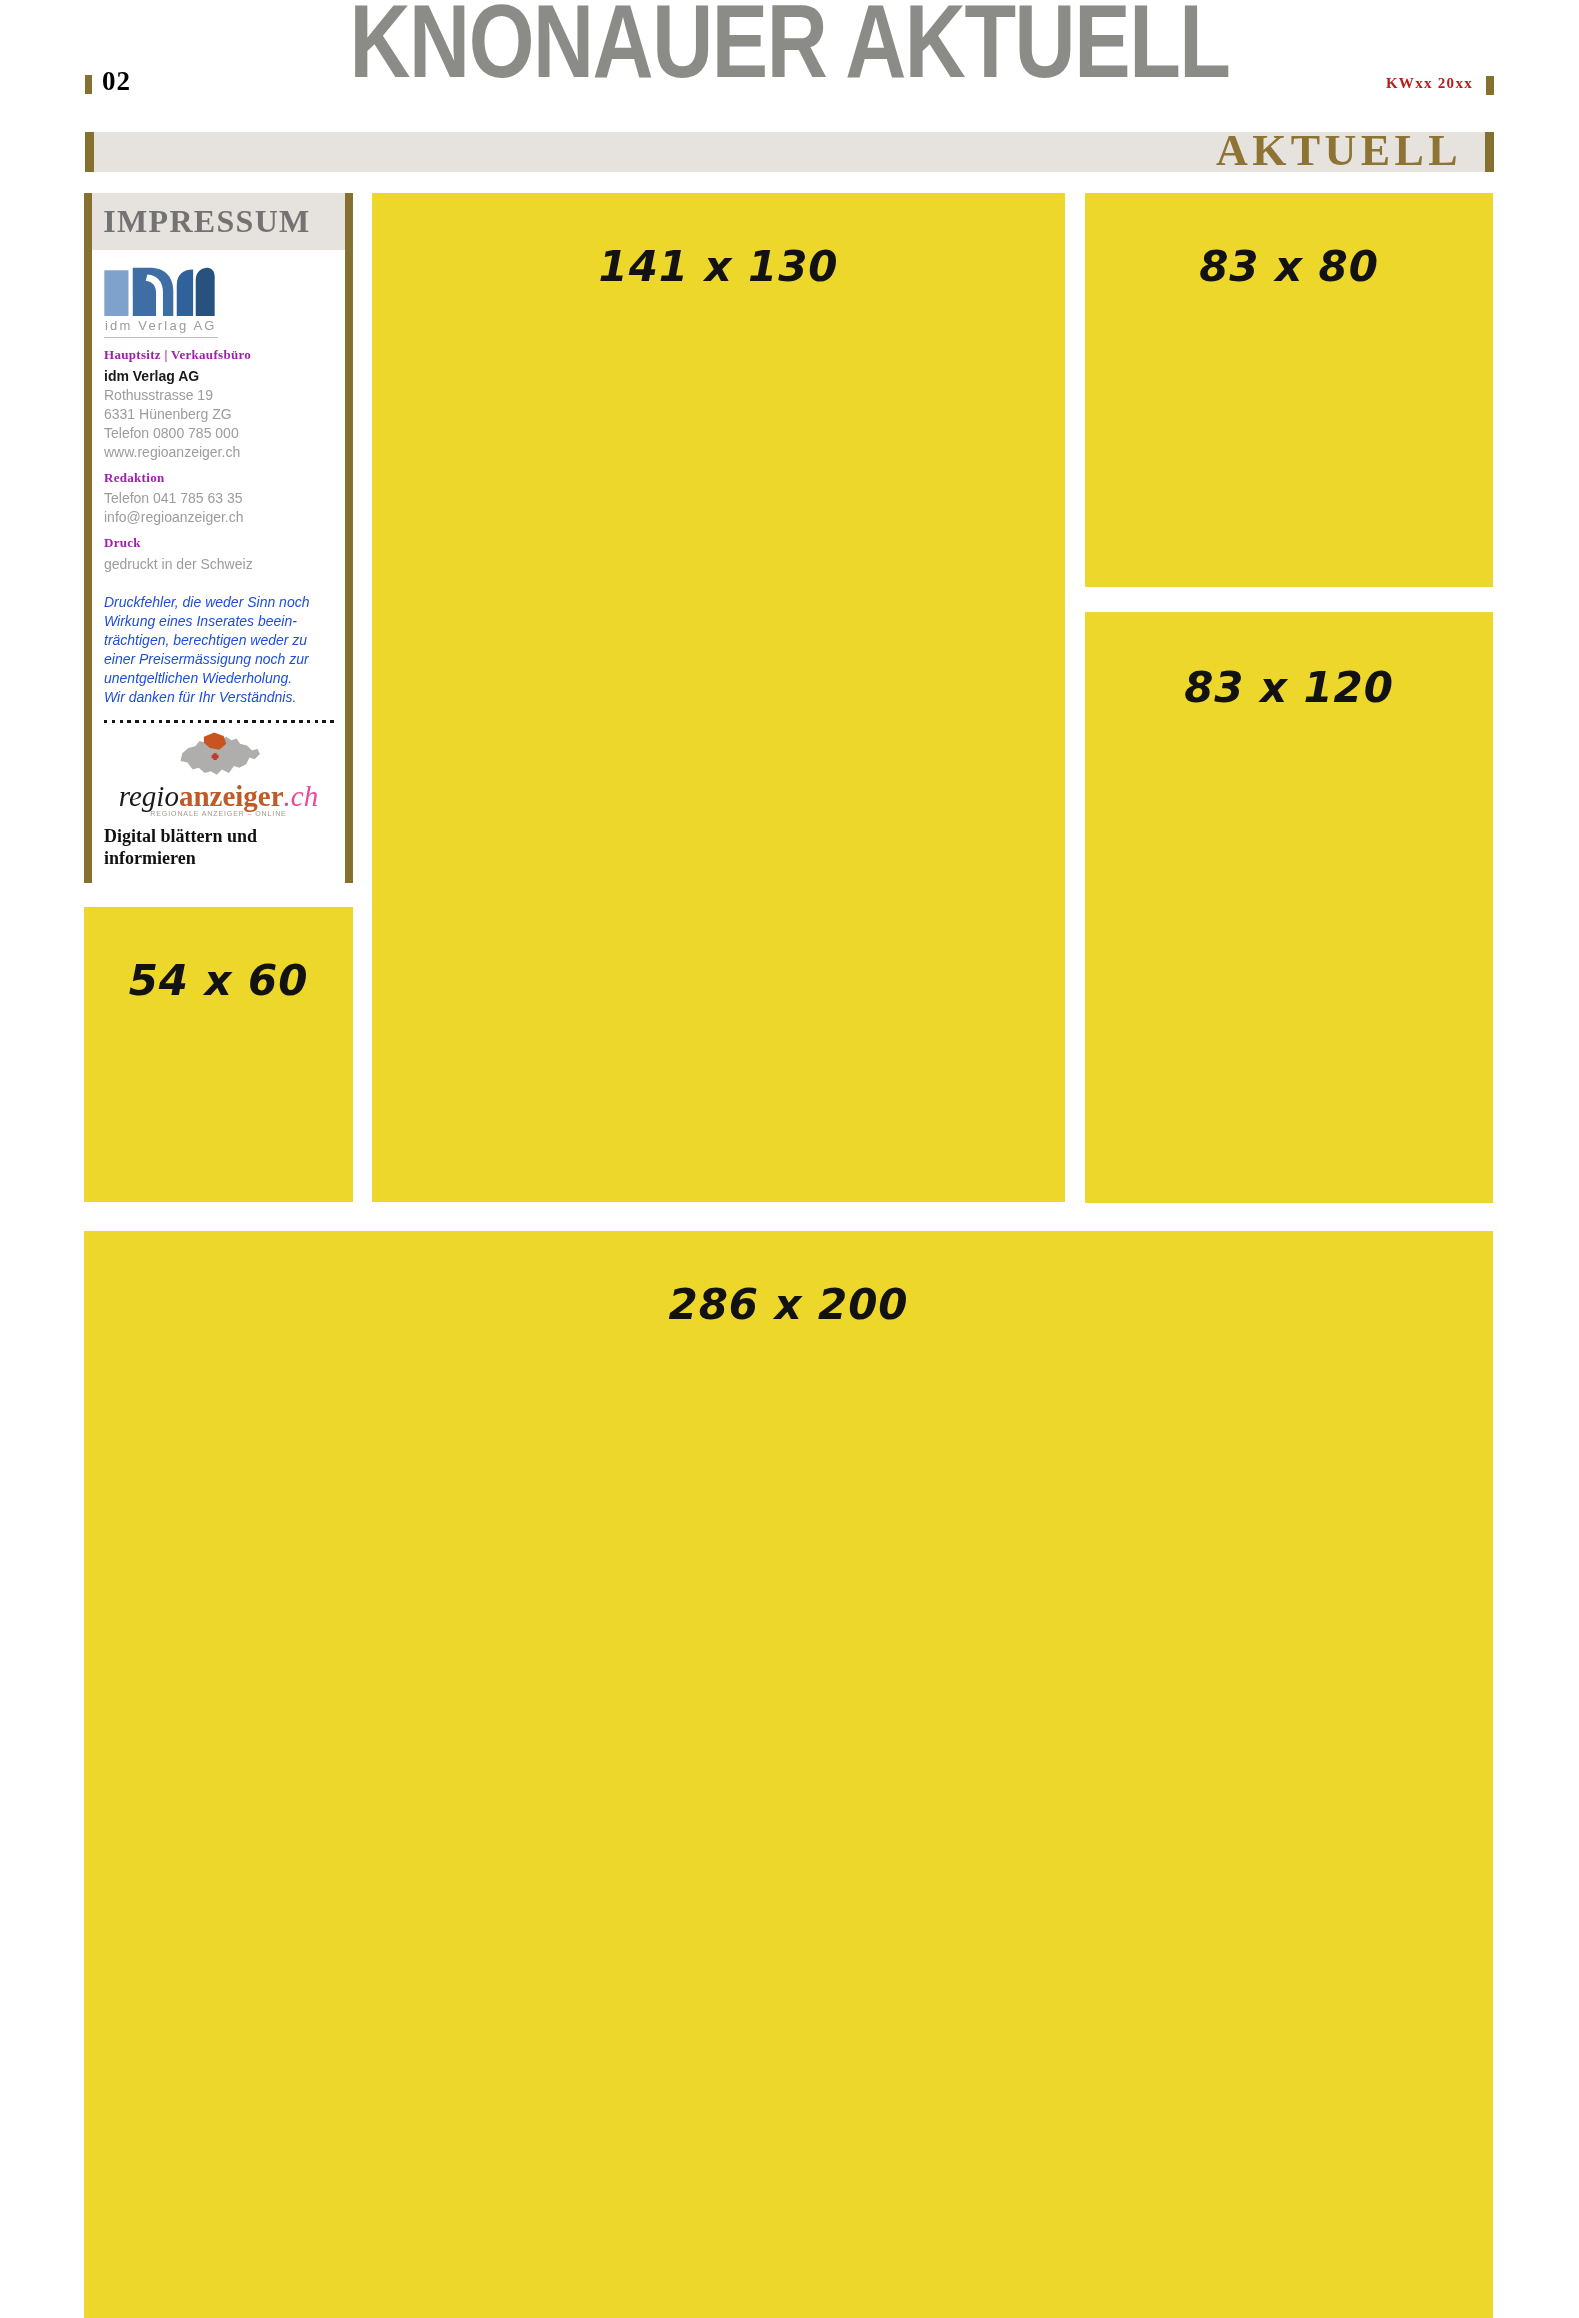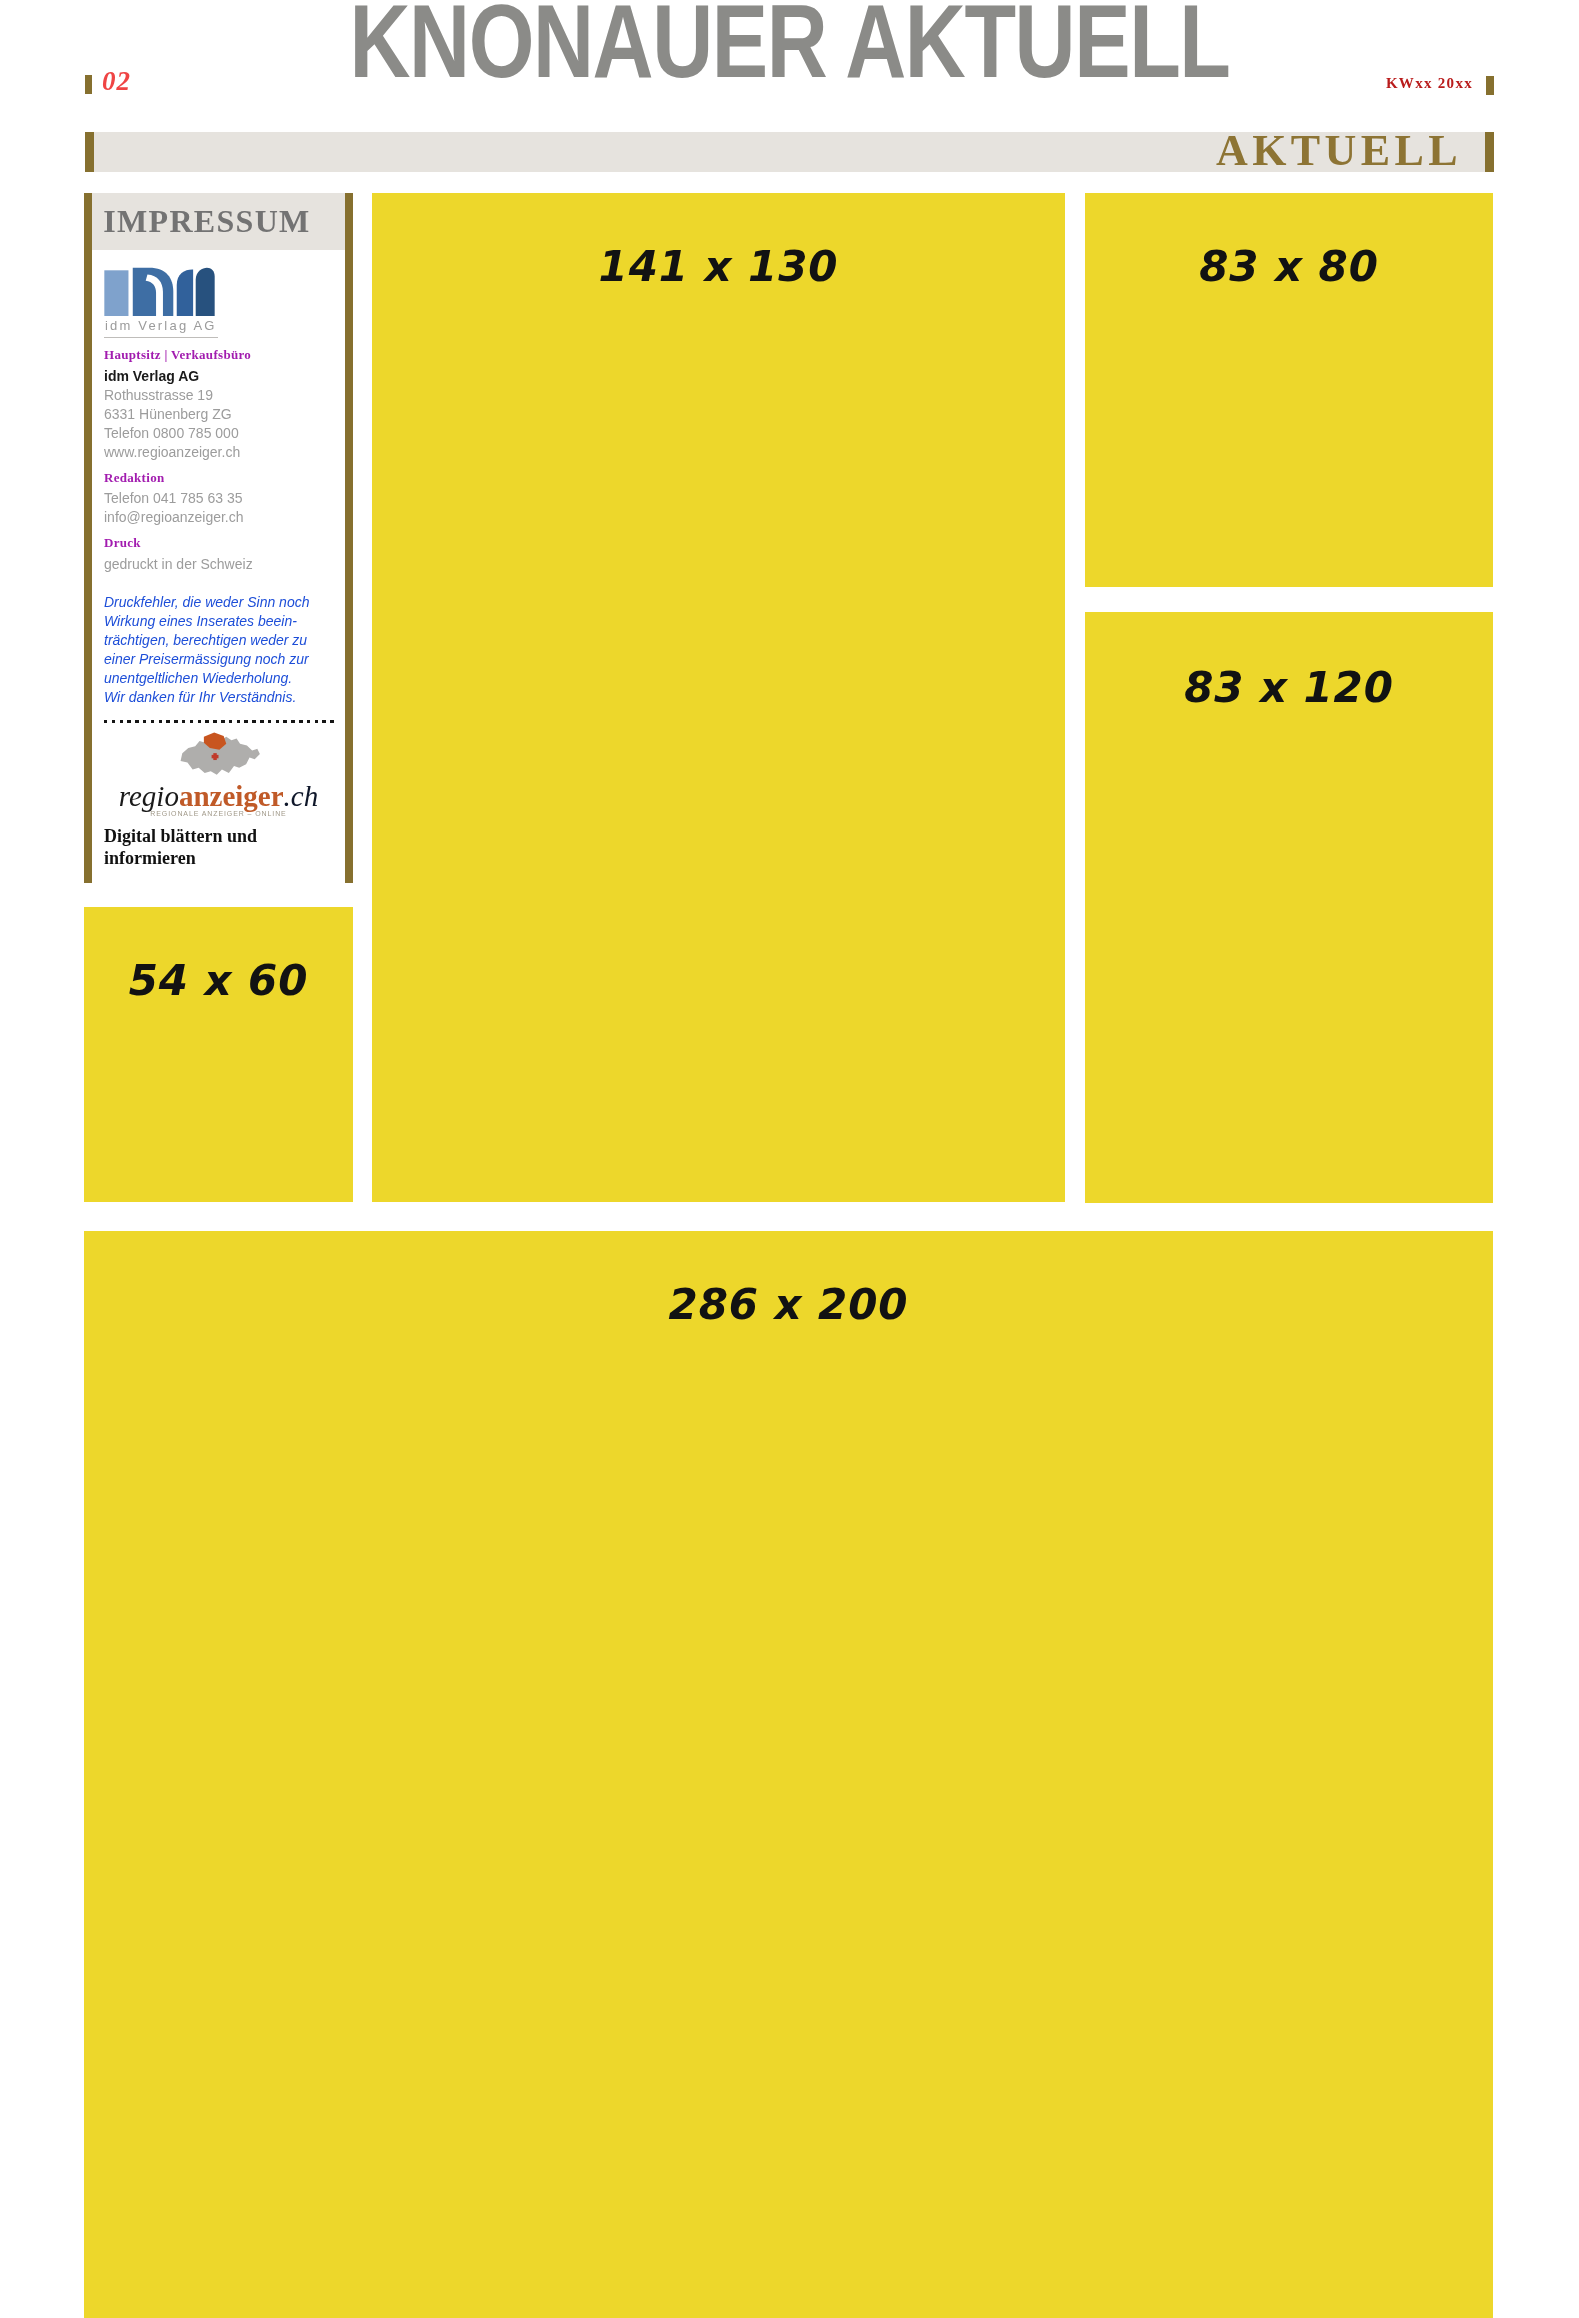--- a/index.html
+++ b/index.html
@@ -8,21 +8,21 @@
     position:relative; width:1579px; height:2319px; background:#fff;
     font-family:"Liberation Sans", sans-serif; overflow:hidden;
   }
   .goldbar { position:absolute; background:#86702F; }
   .bar-pagenum { left:85px; top:75px; width:7px; height:19px; }
   .bar-issue   { left:1486px; top:76px; width:7.8px; height:19px; }
 
   .pagenum {
     position:absolute; left:102px; top:68px;
     font-family:"Liberation Serif", serif; font-weight:bold;
-    font-size:27px; line-height:1; color:#ef4444; letter-spacing:0.9px;font-style:italic;
+    font-size:27px; line-height:1; color:#000000; letter-spacing:0.9px;
   }
   .masthead {
     position:absolute; left:0; right:0; top:-10.4px; text-align:center;
     font-family:"Liberation Sans", sans-serif; font-weight:bold;
     font-size:103px; line-height:103px; color:#8B8B88;
     letter-spacing:-1.7px; transform:scaleX(0.82); transform-origin:center top;
     white-space:nowrap;
   }
   .issue {
     position:absolute; right:106px; top:75px;
@@ -73,21 +73,21 @@
     margin-top:13px; height:3.5px; width:231px;
     background:repeating-linear-gradient(to right, #151515 0 3.5px, transparent 3.5px 7.8px);
   }
   .map-wrap { text-align:center; margin-top:6px; }
   .brand-line {
     font-family:"Liberation Serif", serif; font-size:29px; line-height:26px;
     white-space:nowrap; margin-top:0.9px; text-align:center;
   }
   .brand-regio { font-style:italic; color:#1A1A1A; }
   .brand-anzeiger { font-weight:bold; color:#C05A28; }
-  .brand-tld { font-style:italic; color:#0f172a; }
+  .brand-tld { font-style:italic; color:#ec4899; }
   .brand-tagline {
     font-size:7px; color:#A09888; letter-spacing:0.9px; text-align:center;
     margin-top:0.9px;
   }
   .imp-footer {
     margin-top:7.8px; font-family:"Liberation Serif", serif; font-weight:bold;
     font-size:18px; line-height:22px; color:#111;
   }
 
   

